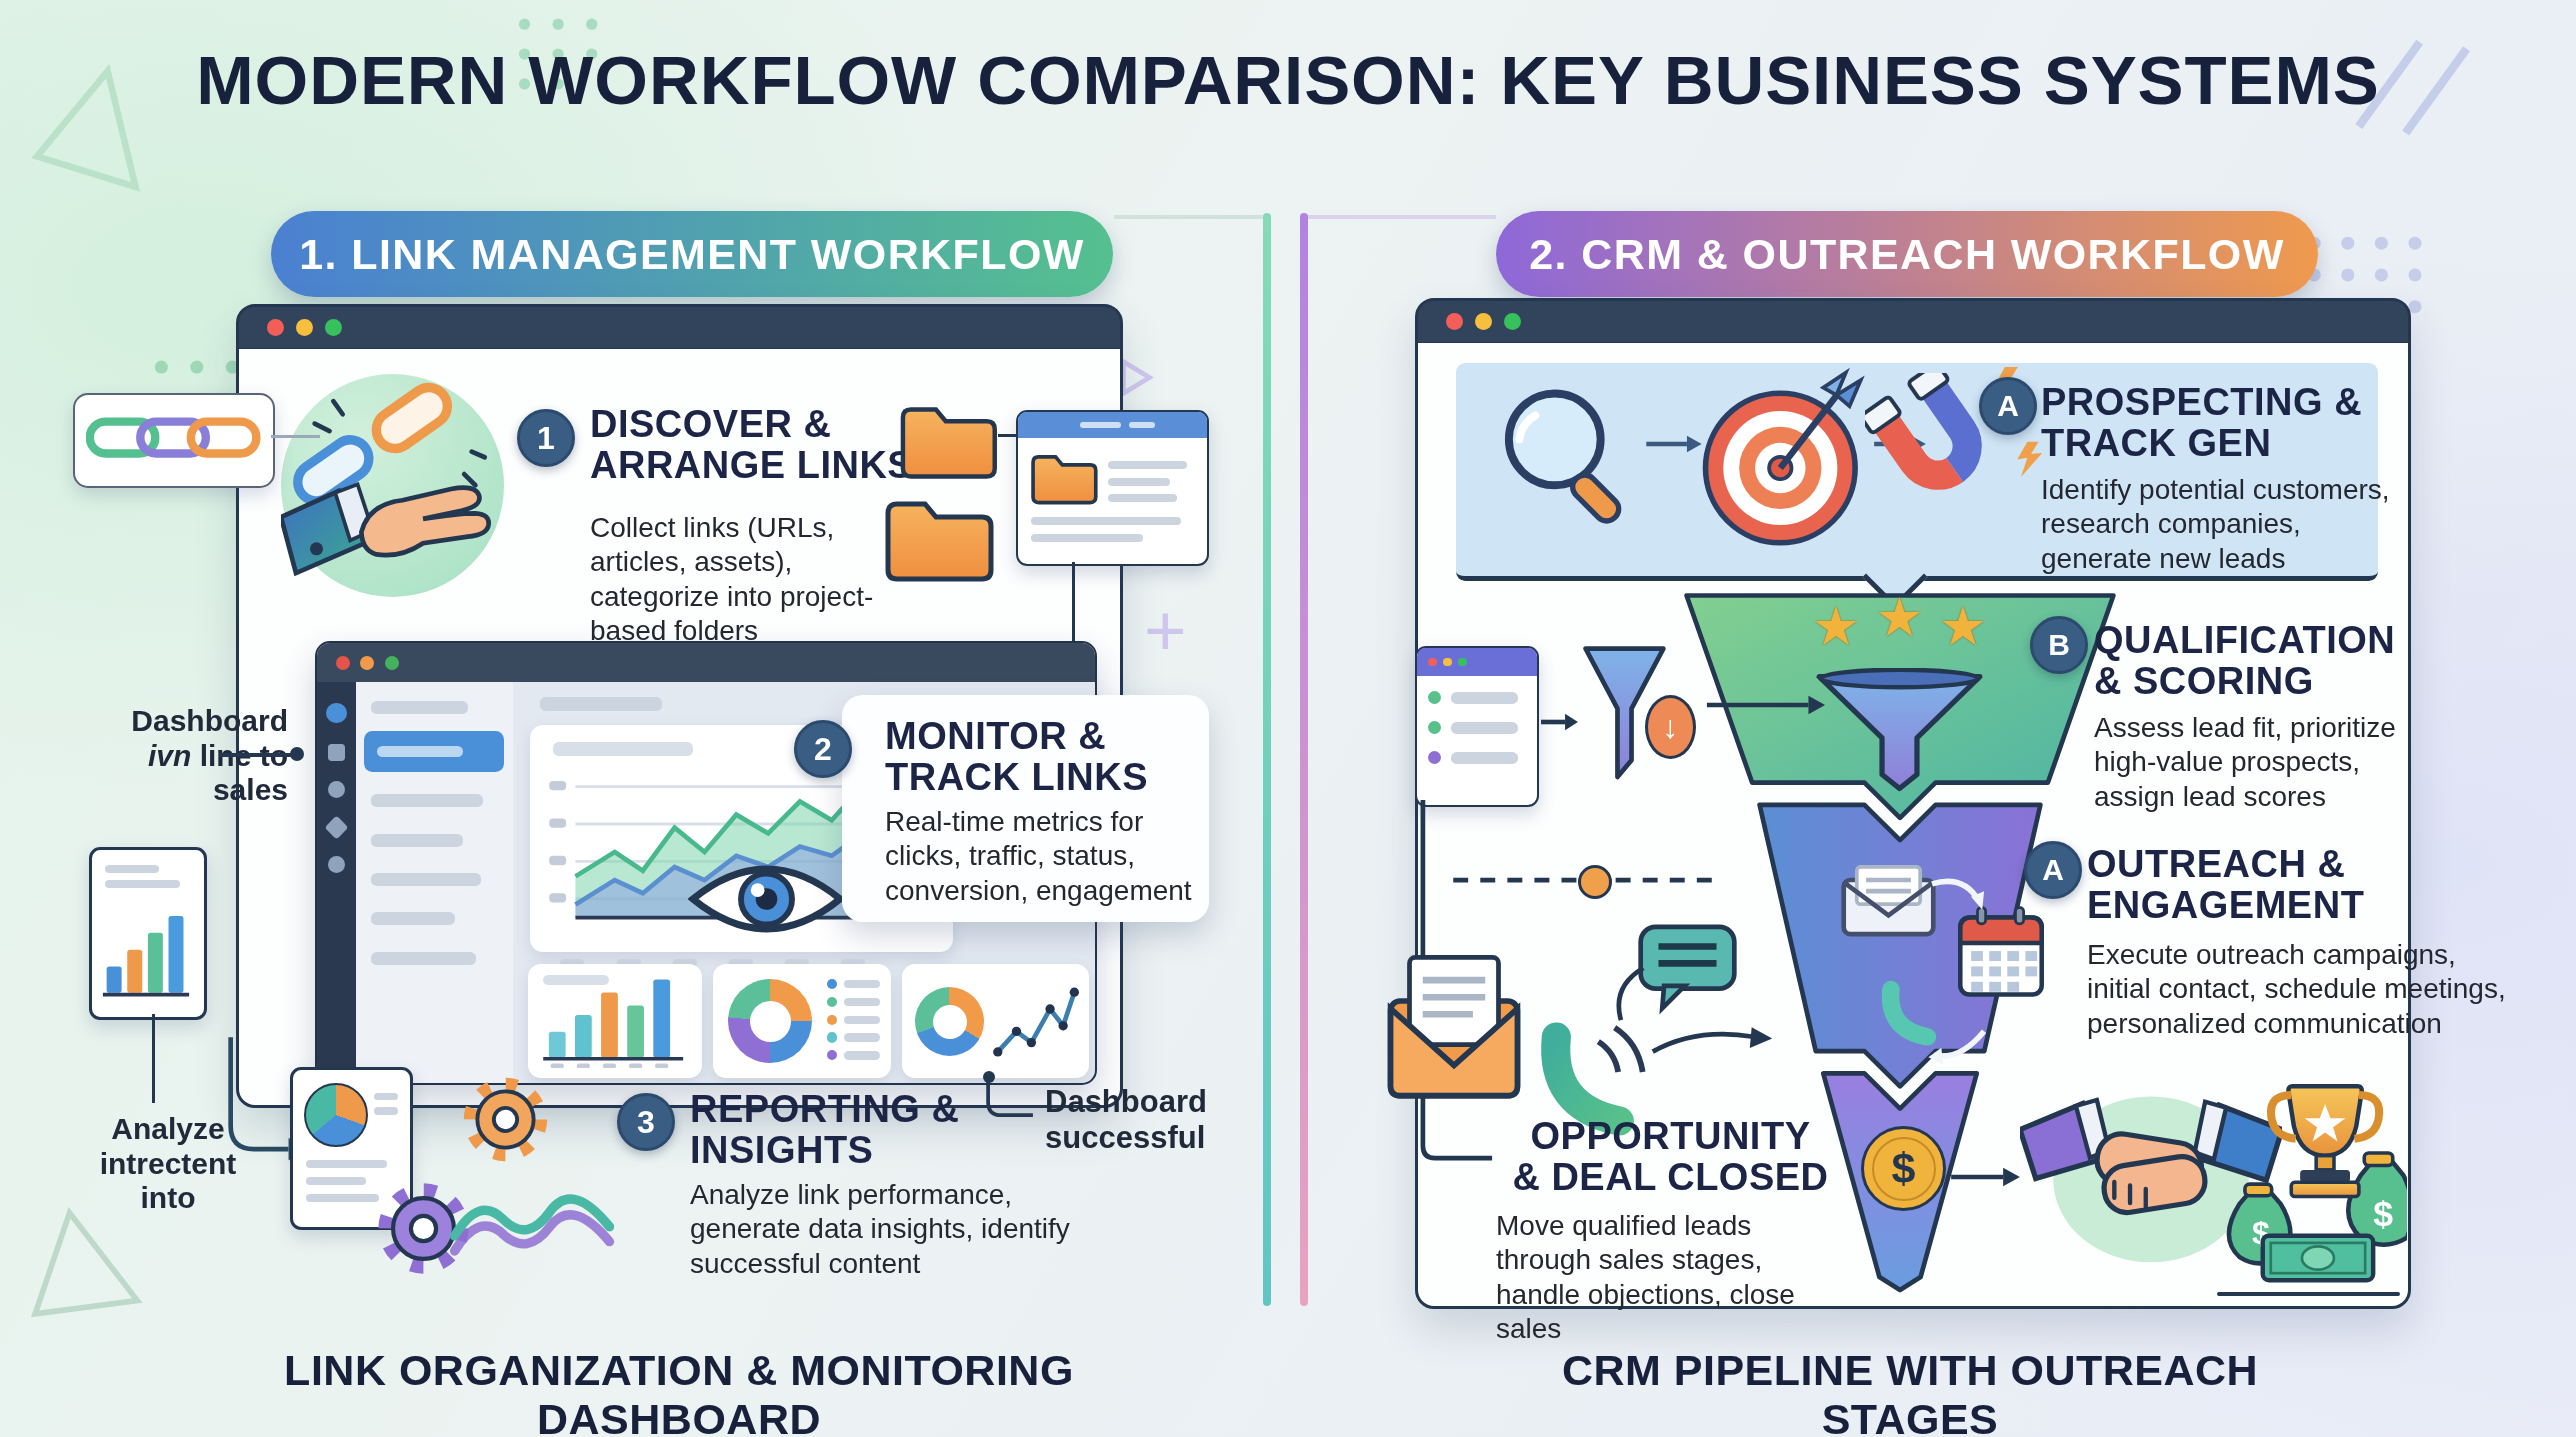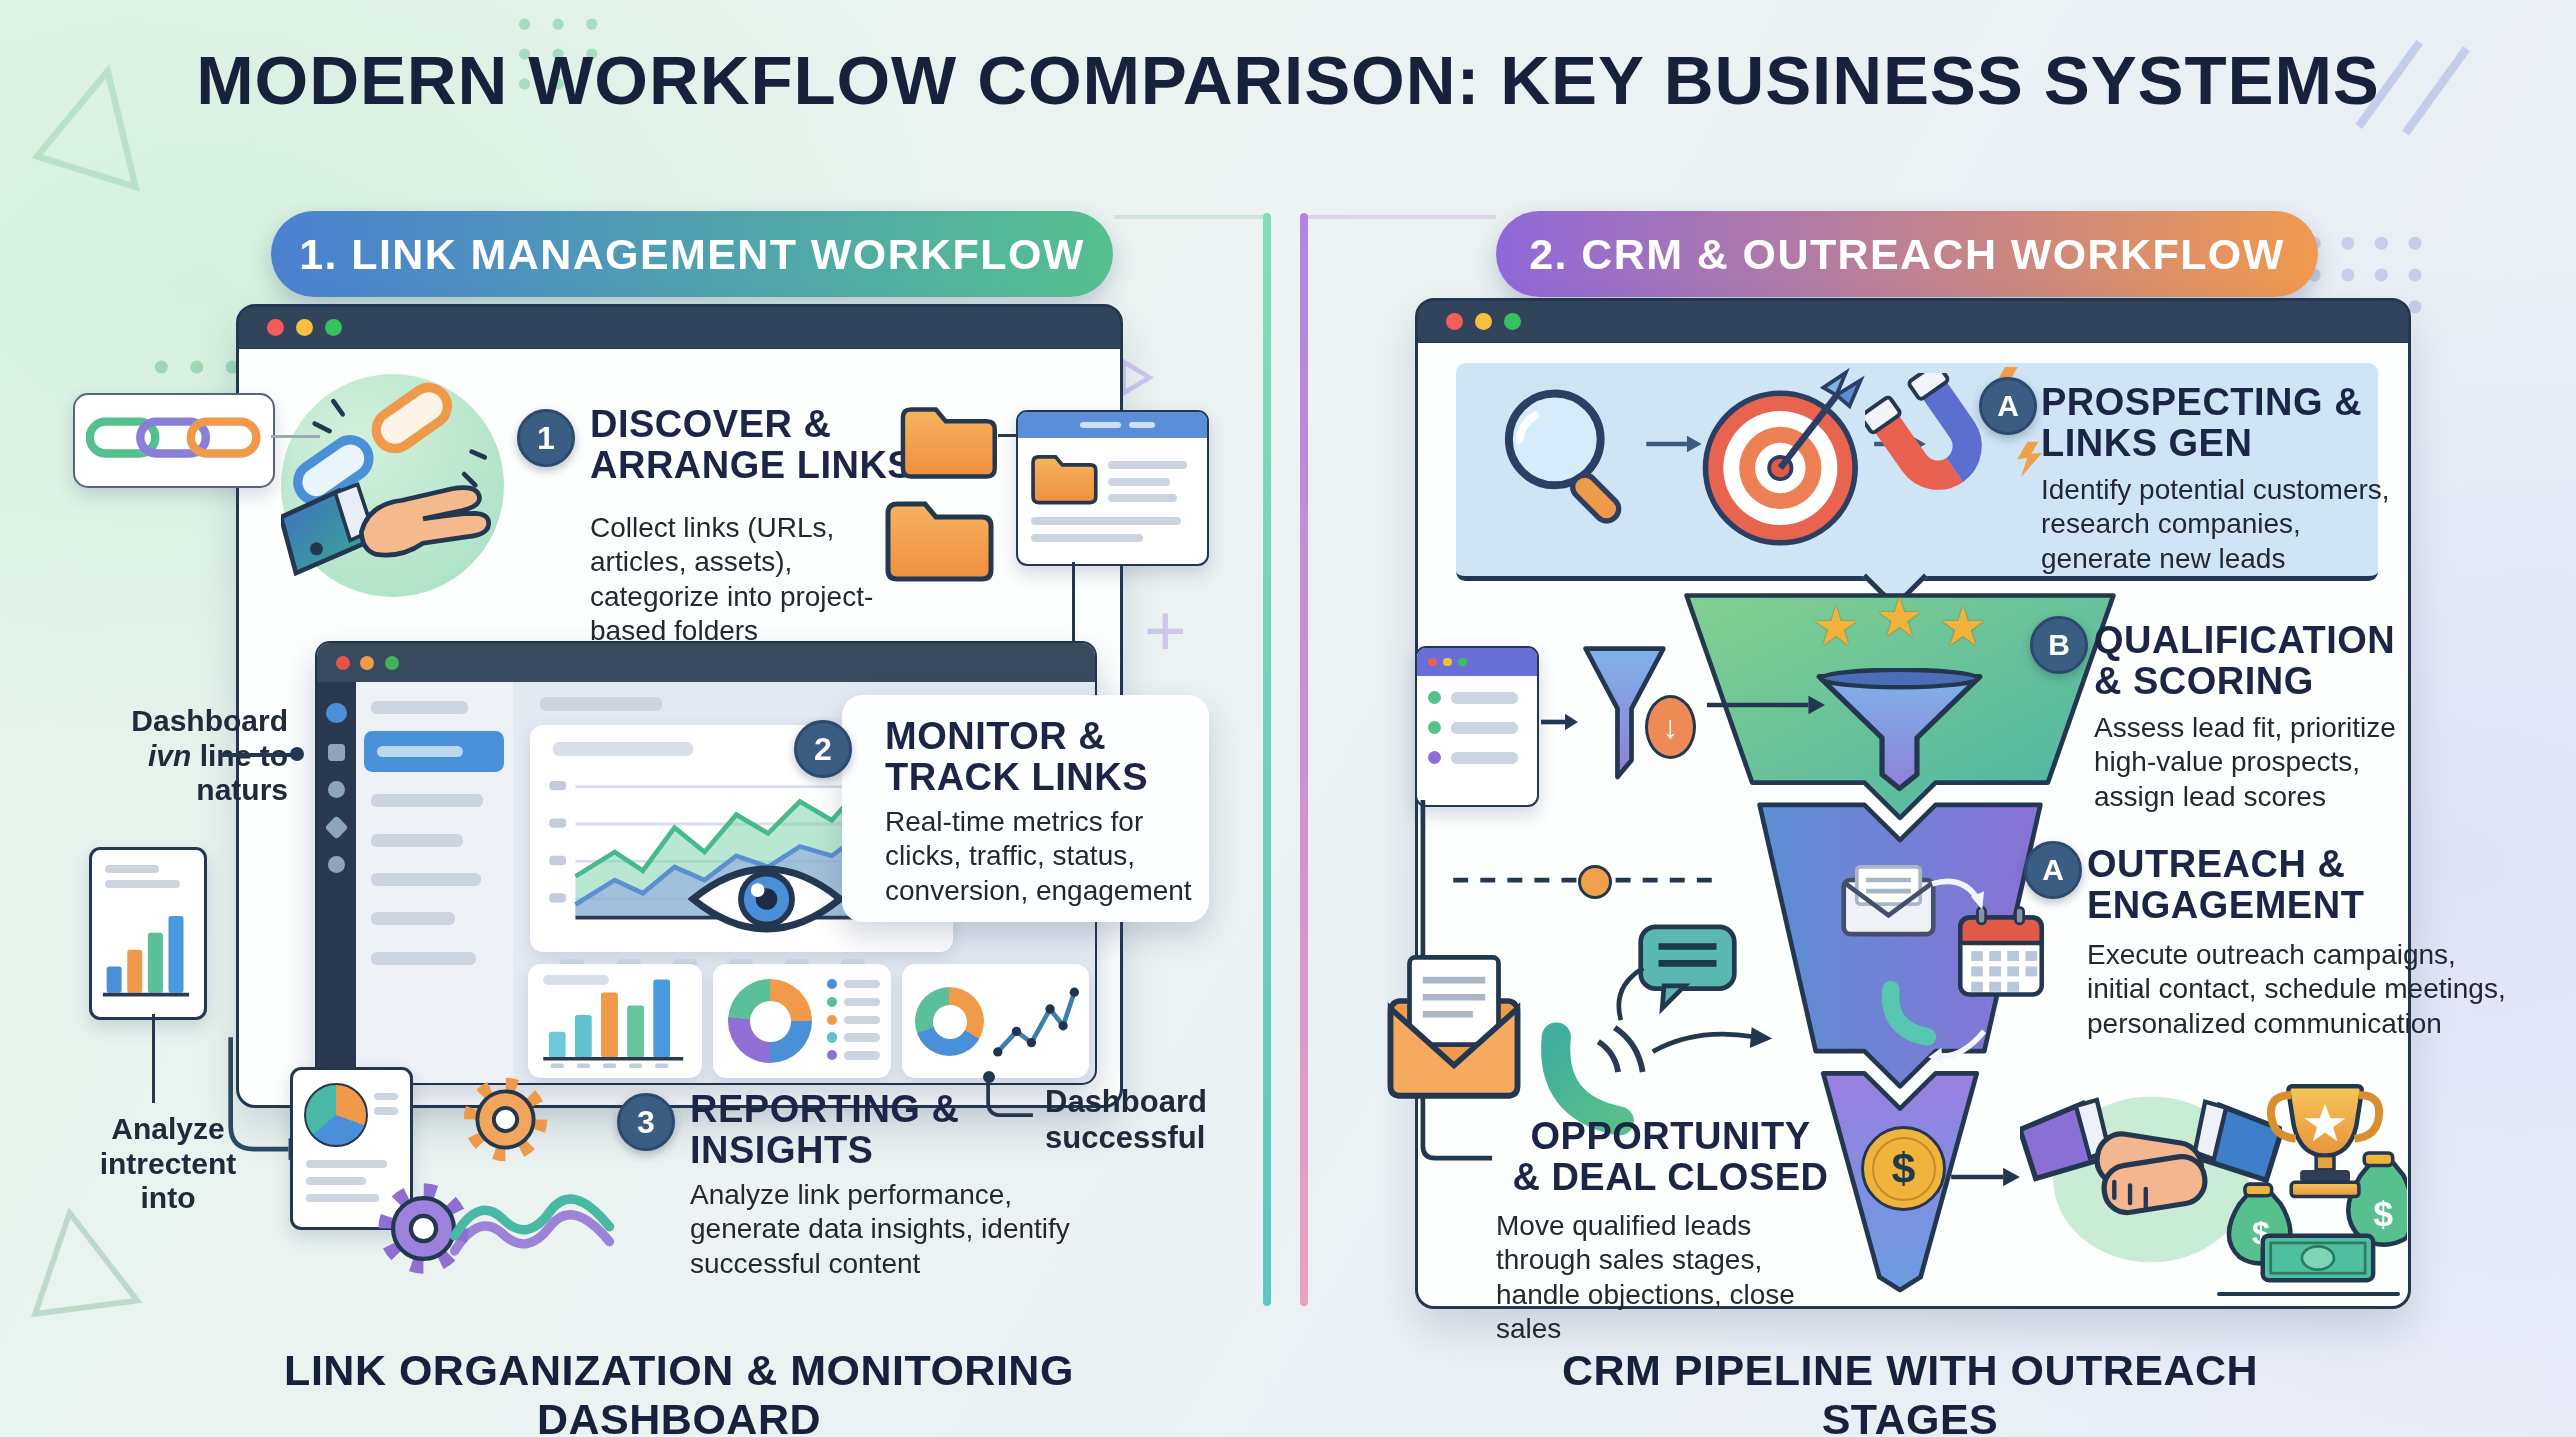--- a/index.html
+++ b/index.html
@@ -308,21 +308,21 @@
   <div class="abs badge" style="left:794px;top:720px;width:52px;height:52px;font-size:32px">2</div>
   <div class="abs stepb" style="left:885px;top:805px;width:323px">Real-time metrics for clicks, traffic, status, conversion, engagement</div>
   <div class="abs stept" style="left:885px;top:716px">
     <div>MONITOR &amp;</div>
     <div>TRACK LINKS</div>
   </div>
 
   <div class="abs lbl" style="left:37px;top:704px;width:251px;text-align:right">
     <div>Dashboard</div>
     <div><i>ivn</i> <span>line to</span></div>
-    <div>naturs</div>
+    <div>sales</div>
   </div>
   <div class="abs" style="left:219px;top:753px;width:77px;height:3.7px;background:#243750"></div>
   <div class="abs dot" style="left:290px;top:747px;width:14px;height:14px;background:#243750"></div>
 
   <div class="abs" style="left:89px;top:847px;width:112px;height:167px;background:#fff;border:3.7px solid #243750;border-radius:11.2px;
        box-shadow:0 7.5px 17px rgba(50,70,110,.18)">
     <div class="bar" style="position:absolute;left:13px;top:15px;width:54px;height:7.5px"></div>
     <div class="bar" style="position:absolute;left:13px;top:30px;width:75px;height:7.5px"></div>
     <svg style="position:absolute;left:9.4px;top:49px" width="90" height="105" viewBox="0 0 96 112">
       <rect x="6" y="72" width="16" height="28" rx="3" fill="#4a90d9"></rect>
@@ -432,21 +432,21 @@
   <svg class="abs" style="left:1990px;top:365px" width="39" height="45" viewBox="0 0 42 48">
     <polygon points="16,2 30,2 20,18 34,16 8,46 16,22 4,24" fill="#f0a04a"></polygon>
   </svg>
   <svg class="abs" style="left:2014px;top:440px" width="36" height="39" viewBox="0 0 38 42">
     <polygon points="14,2 26,2 18,15 30,14 7,40 14,19 3,21" fill="#f0a04a"></polygon>
   </svg>
 
   <div class="abs badge" style="left:1979px;top:377px;width:52px;height:52px;font-size:30px">A</div>
   <div class="abs stept" style="left:2041px;top:382px">
     <div>PROSPECTING &amp;</div>
-    <div>LINKS GEN</div>
+    <div>TRACK GEN</div>
   </div>
   <div class="abs stepb" style="left:2041px;top:473px;width:356px">Identify potential customers, research companies, generate new leads</div>
 
   <svg class="abs" style="left:1666px;top:590px" width="468" height="713" viewBox="0 0 500 770" preserveAspectRatio="none">
     <defs>
       <linearGradient id="fg" x1="0" y1="0" x2="1" y2="1">
           <stop offset="0" stop-color="#82cf90"></stop>
           <stop offset="1" stop-color="#4db4a4"></stop>
         </linearGradient>
       <linearGradient id="fm" x1="0" y1="0" x2="1" y2="0">

